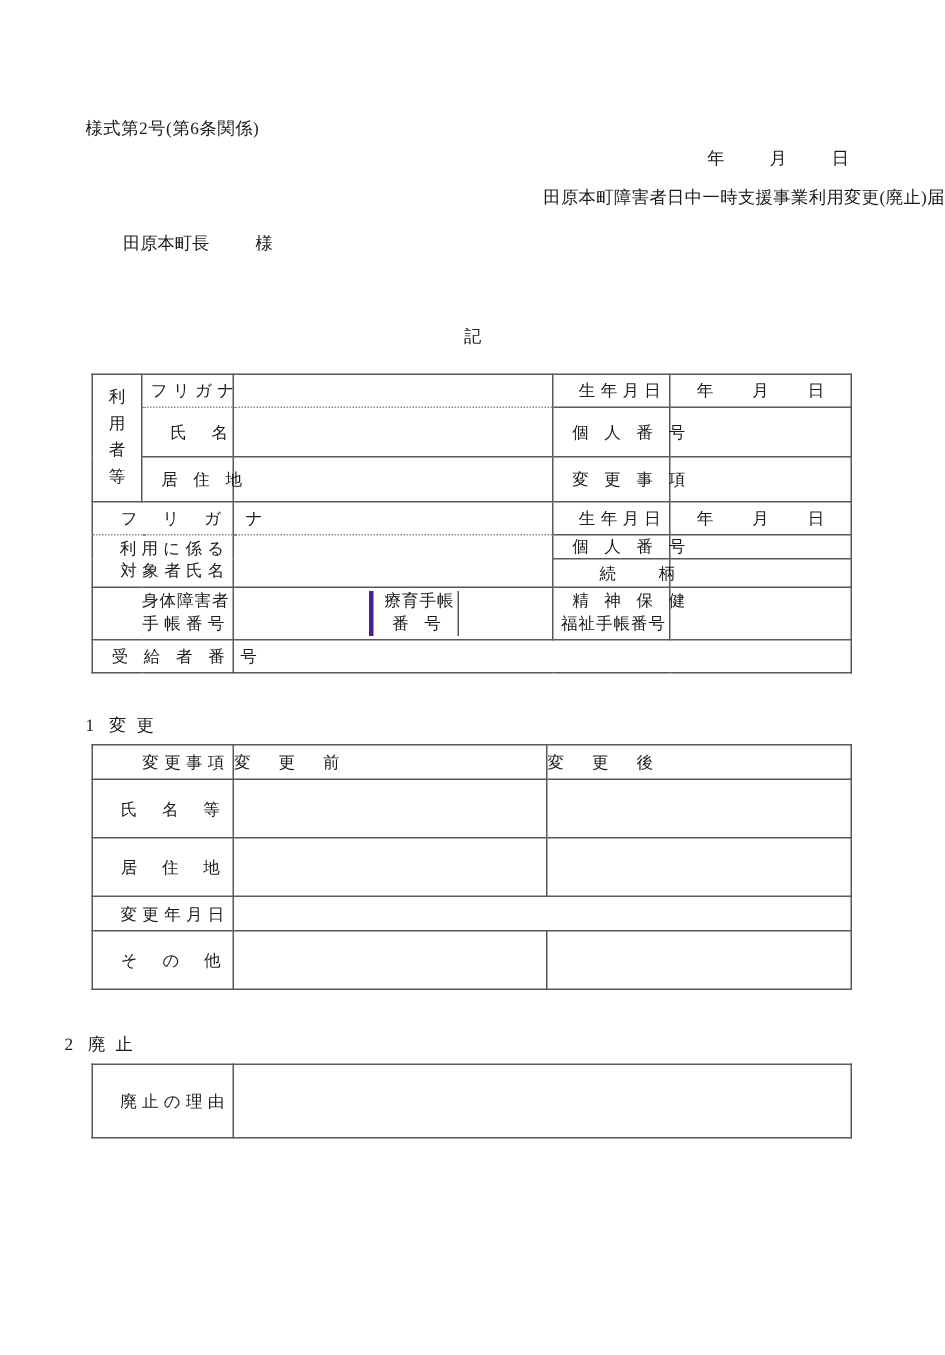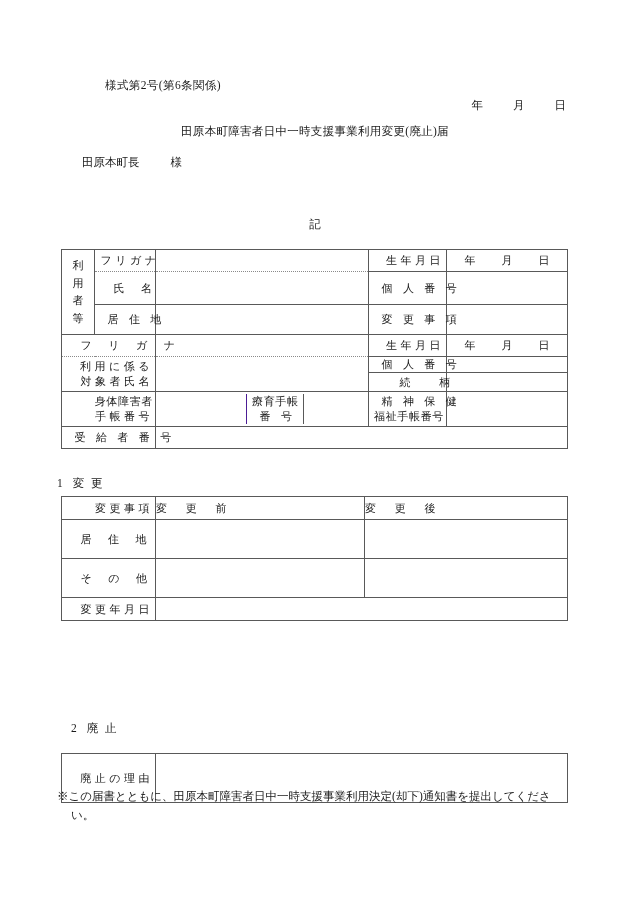--- a/index.html
+++ b/index.html
@@ -22,21 +22,20 @@
   }
 
   
   .form-no {
     position: absolute;
     left: 57px;
     top: 78px;
     font-size: 11.5px;
     letter-spacing: 0.4px;
     white-space: nowrap;
-    margin-left: 48px;
   }
   .date-line {
     position: absolute;
     left: 400px;
     top: 98px;
     width: 170px;
     font-size: 11.5px;
     display: flex;
     justify-content: flex-end;
     white-space: nowrap;
@@ -44,21 +43,21 @@
   .date-line span { display: inline-block; }
   .date-line .dl-y { margin-right: 30px; }
   .date-line .dl-m { margin-right: 30px; }
   .date-line .dl-d { margin-right: 4px; }
 
   .doc-title {
     position: absolute;
     left: 0;
     top: 124px;
     width: 630px;
-    text-align: center;
+    text-align: right;
     font-size: 11.5px;
     letter-spacing: 0.3px;
     white-space: nowrap;
   }
   .addressee {
     position: absolute;
     left: 82px;
     top: 155px;
     font-size: 11.5px;
     white-space: nowrap;
@@ -82,21 +81,21 @@
     font-size: 11.5px;
   }
 
   .section-label {
     position: absolute;
     font-size: 11.5px;
     white-space: nowrap;
   }
   .section-label .num { margin-right: 7px; }
   .sec-1 { left: 57px; top: 476px; }
-  .sec-2 { left: 71px; top: 689px; margin-top: 32px; }
+  .sec-2 { left: 43px; top: 689px; }
 
   .footnote {
     position: absolute;
     left: 57px;
     top: 787px;
     width: 520px;
     font-size: 11.5px;
     line-height: 19px;
   }
   .footnote .l2 { display: block; padding-left: 14px; }
@@ -109,21 +108,21 @@
     font-size: 11px;
   }
   table.form td {
     border: 1px solid #595959;
     padding: 0;
     vertical-align: middle;
     background: #fff;
   }
   .t-main { left: 61px; top: 249px; width: 506px; }
   .t-henkou { left: 61px; top: 496px; width: 506px; border-radius: 25px; }
-  .t-haishi { left: 61px; top: 709px; width: 506px; margin-top: 44px; }
+  .t-haishi { left: 61px; top: 709px; width: 506px; }
 
   
   .lbl {
     text-align: right;
     white-space: nowrap;
   }
   .lbl .sp {
     display: inline-block;
     letter-spacing: 0.32em;
     text-indent: 0.32em;
@@ -286,21 +285,21 @@
       <tr>
         <td colspan="2" class="lbl" style="height:34px">
           <span class="two-line"><span class="sp tight">身体障害者</span></span>
           <span class="two-line"><span class="sp">手帳番号</span></span>
         </td>
         <td>
           <table style="border-collapse:collapse;table-layout:fixed;width:100%;border:none;font-size:11px">
             <tbody>
                 <tr>
               <td style="border:none;width:90px"></td>
-              <td style="border:none;border-left:1px solid #4c1d95;width:56px;text-align:center" class="lbl">
+              <td style="border:none;border-left:3px solid #4c1d95;width:56px;text-align:right" class="lbl">
                 <span class="two-line"><span class="sp tight">療育手帳</span></span>
                 <span class="two-line"><span class="sp wide">番号</span></span>
               </td>
               <td style="border:none;border-left:1px solid #595959"></td>
             </tr>
           </tbody>
             </table>
         </td>
         <td class="lbl">
           <span class="two-line"><span class="sp wide">精神保健</span></span>
@@ -336,37 +335,44 @@
         </td>
         <td class="colhead">
           <span class="sp" style="letter-spacing:1.7em;text-indent:1.7em">変更前</span>
         </td>
         <td class="colhead">
           <span class="sp" style="letter-spacing:1.7em;text-indent:1.7em">変更後</span>
         </td>
       </tr>
       <tr>
         <td class="lbl" style="height:38px">
+          <span class="sp xwide">氏名等</span>
+        </td>
+        <td></td>
+        <td></td>
+      </tr>
+      <tr>
+        <td class="lbl" style="height:38px">
           <span class="sp xwide">居住地</span>
         </td>
         <td></td>
         <td></td>
+      </tr>
+      <tr>
+        <td class="lbl" style="height:22px">
+          <span class="sp">変更年月日</span>
+        </td>
+        <td colspan="2"></td>
       </tr>
       <tr>
         <td class="lbl" style="height:38px">
           <span class="sp xwide">その他</span>
         </td>
         <td></td>
         <td></td>
-      </tr>
-      <tr>
-        <td class="lbl" style="height:22px">
-          <span class="sp">変更年月日</span>
-        </td>
-        <td colspan="2"></td>
       </tr>
     </tbody>
   </table>
 
   <div class="section-label sec-2">
     <span class="num">2</span>
     <span class="sp" style="letter-spacing:0.6em;text-indent:0.6em">廃止</span>
   </div>
 
   <table class="form t-haishi">
@@ -377,18 +383,14 @@
     <tbody>
       <tr>
         <td class="lbl" style="height:48px">
           <span class="sp">廃止の理由</span>
         </td>
         <td></td>
       </tr>
     </tbody>
   </table>
 
-  <div class="footnote">
-    <span>※この届書とともに、田原本町障害者日中一時支援事業利用決定(却下)通知書を提出してくださ</span>
-    <span class="l2">い。</span>
-  </div>
 
 </div>
 
 </body></html>

